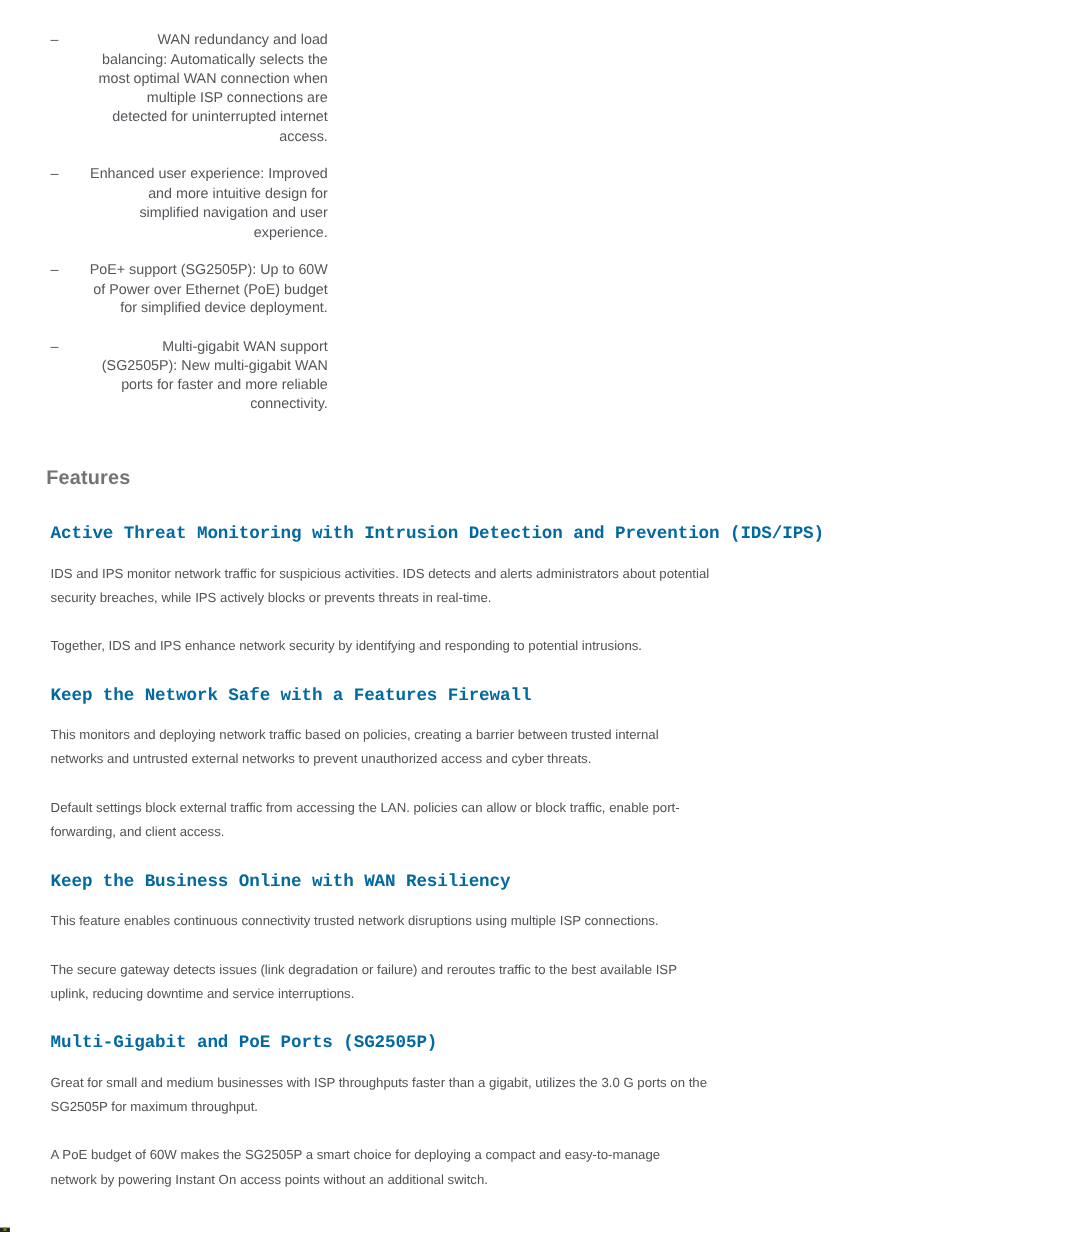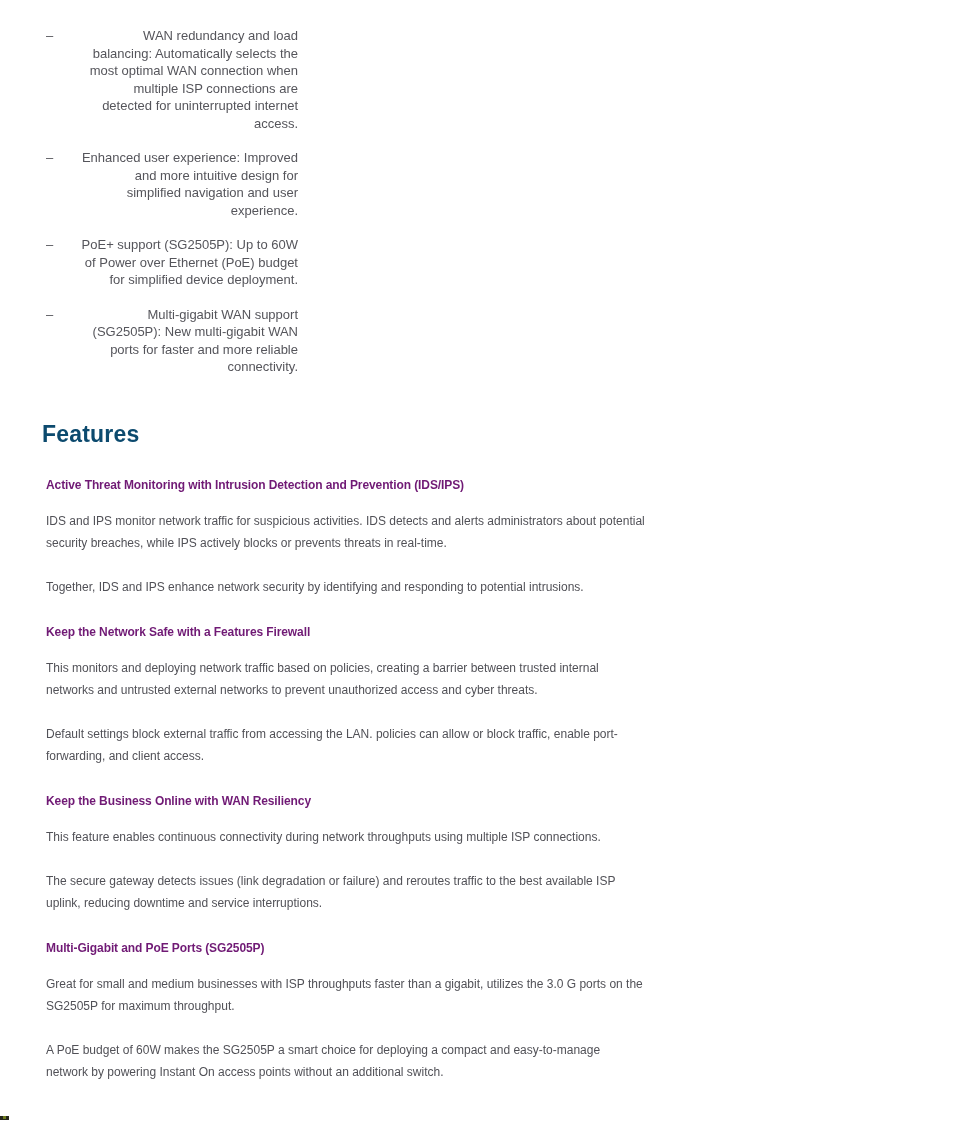--- a/index.html
+++ b/index.html
@@ -35,34 +35,35 @@
     width: 18px;
   }
   .bullets .btext {
     white-space: pre-line;
     width: 234px;
     text-align: right;
   }
   
   h1.features-title {
     margin: 41px 0 0 -4px;
-    font-size: 23px;
+    font-size: 18px;
     line-height: 34px;
     font-weight: 700;
     letter-spacing: 0.2px;
-    color: #0c4a6e;
+    color: #737373;
   }
   
   section h2 {
     margin: 24px 0 15px 0;
-    font-size: 12px;
+    font-size: 16px;
     line-height: 20px;
     font-weight: 700;
     letter-spacing: -0.1px;
-    color: #701a75;
+    color: #0369a1;
+    font-family: Liberation Mono, monospace;
   }
   section p {
     margin: 0 0 22px 0;
     font-size: 12px;
     line-height: 22px;
     color: #515157;
     white-space: pre-line;
     max-width: 910px;
   }
   
@@ -132,21 +133,21 @@
   <section>
     <h2>Keep the Network Safe with a Features Firewall</h2>
     <p>This monitors and deploying network traffic based on policies, creating a barrier between trusted internal
 networks and untrusted external networks to prevent unauthorized access and cyber threats.</p>
     <p>Default settings block external traffic from accessing the LAN. policies can allow or block traffic, enable port-
 forwarding, and client access.</p>
   </section>
 
   <section>
     <h2>Keep the Business Online with WAN Resiliency</h2>
-    <p>This feature enables continuous connectivity during network throughputs using multiple ISP connections.</p>
+    <p>This feature enables continuous connectivity trusted network disruptions using multiple ISP connections.</p>
     <p>The secure gateway detects issues (link degradation or failure) and reroutes traffic to the best available ISP
 uplink, reducing downtime and service interruptions.</p>
   </section>
 
   <section>
     <h2>Multi-Gigabit and PoE Ports (SG2505P)</h2>
     <p>Great for small and medium businesses with ISP throughputs faster than a gigabit, utilizes the 3.0 G ports on the
 SG2505P for maximum throughput.</p>
     <p>A PoE budget of 60W makes the SG2505P a smart choice for deploying a compact and easy-to-manage
 network by powering Instant On access points without an additional switch.</p>

